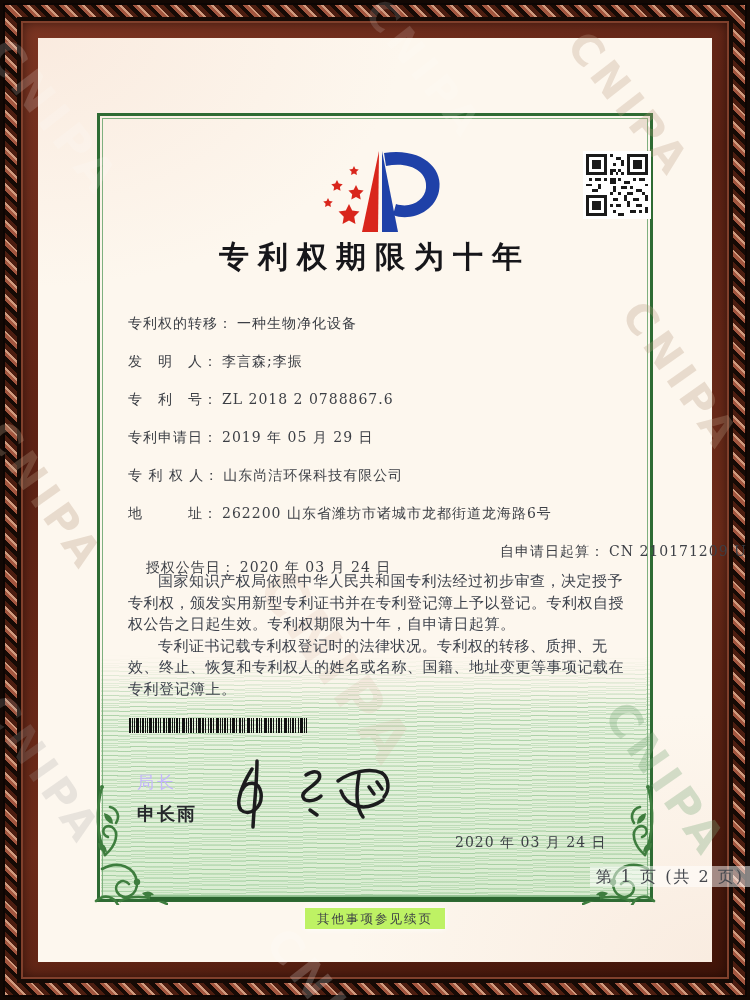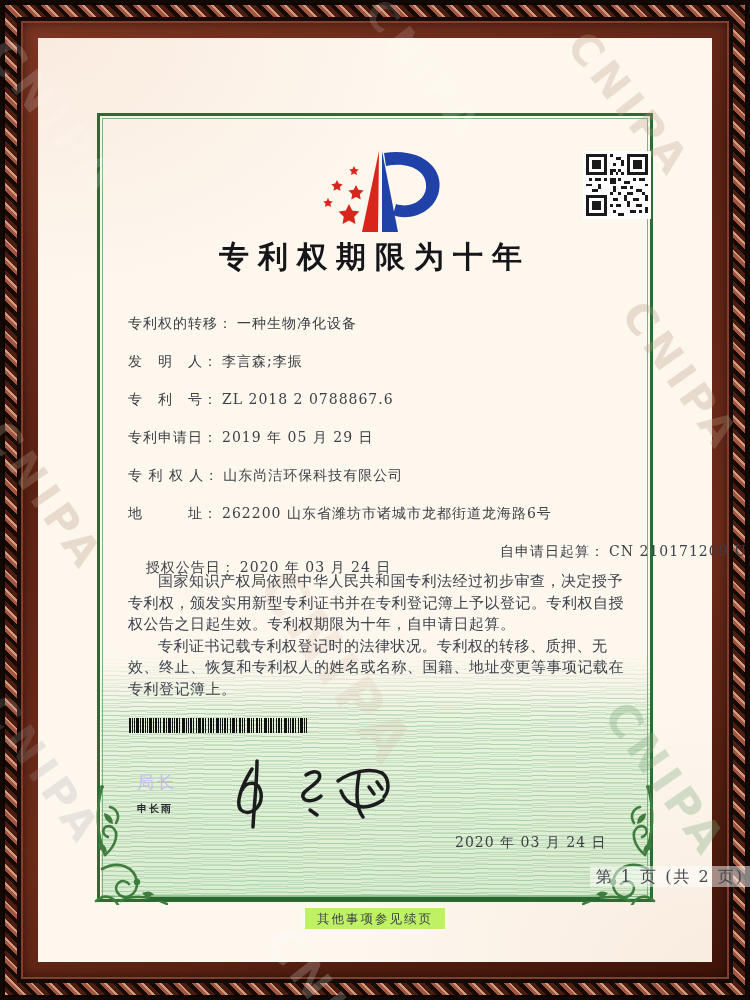--- a/index.html
+++ b/index.html
@@ -71,21 +71,21 @@
   .field-row .lbl{letter-spacing:1px;}
   .field-row .val{margin-left:4px;letter-spacing:1px;}
   .grant-no{position:absolute;left:372px;top:0;}
   .paras{
     position:absolute;left:128px;top:571px;width:498px;
     font-size:15px;line-height:21.5px;color:#3d424c;letter-spacing:.5px;
   }
   .paras p{margin:0;text-indent:2em;}
   .barcode{position:absolute;left:129px;top:718px;width:178px;height:15px;}
   .signer-title{position:absolute;left:137px;top:771px;font-size:17px;letter-spacing:3px;color:#c4b5fd;font-weight:normal;}
-  .signer-name{position:absolute;left:137px;top:802px;font-size:10px;letter-spacing:2px;color:#26282c;font-weight:bold;text-align:center;}
+  .signer-name{position:absolute;left:137px;top:802px;font-size:18px;letter-spacing:2px;color:#26282c;font-weight:bold;text-align:center;}
   .signature{position:absolute;left:222px;top:755px;width:185px;height:82px;}
   .issue-date{position:absolute;left:455px;top:834px;font-size:14px;letter-spacing:1px;color:#3c3f45;}
   .page-info{
     position:absolute;left:0;right:0;top:867px;text-align:right;
     font-size:16px;letter-spacing:2px;color:#45484e;
   }
   .page-info span{background:rgba(255,255,255,.5);padding:1px 6px;}
   .footer-note{
     position:absolute;left:0;right:0;top:911px;text-align:center;font-size:12.5px;
     letter-spacing:2px;color:#3c3f45;

